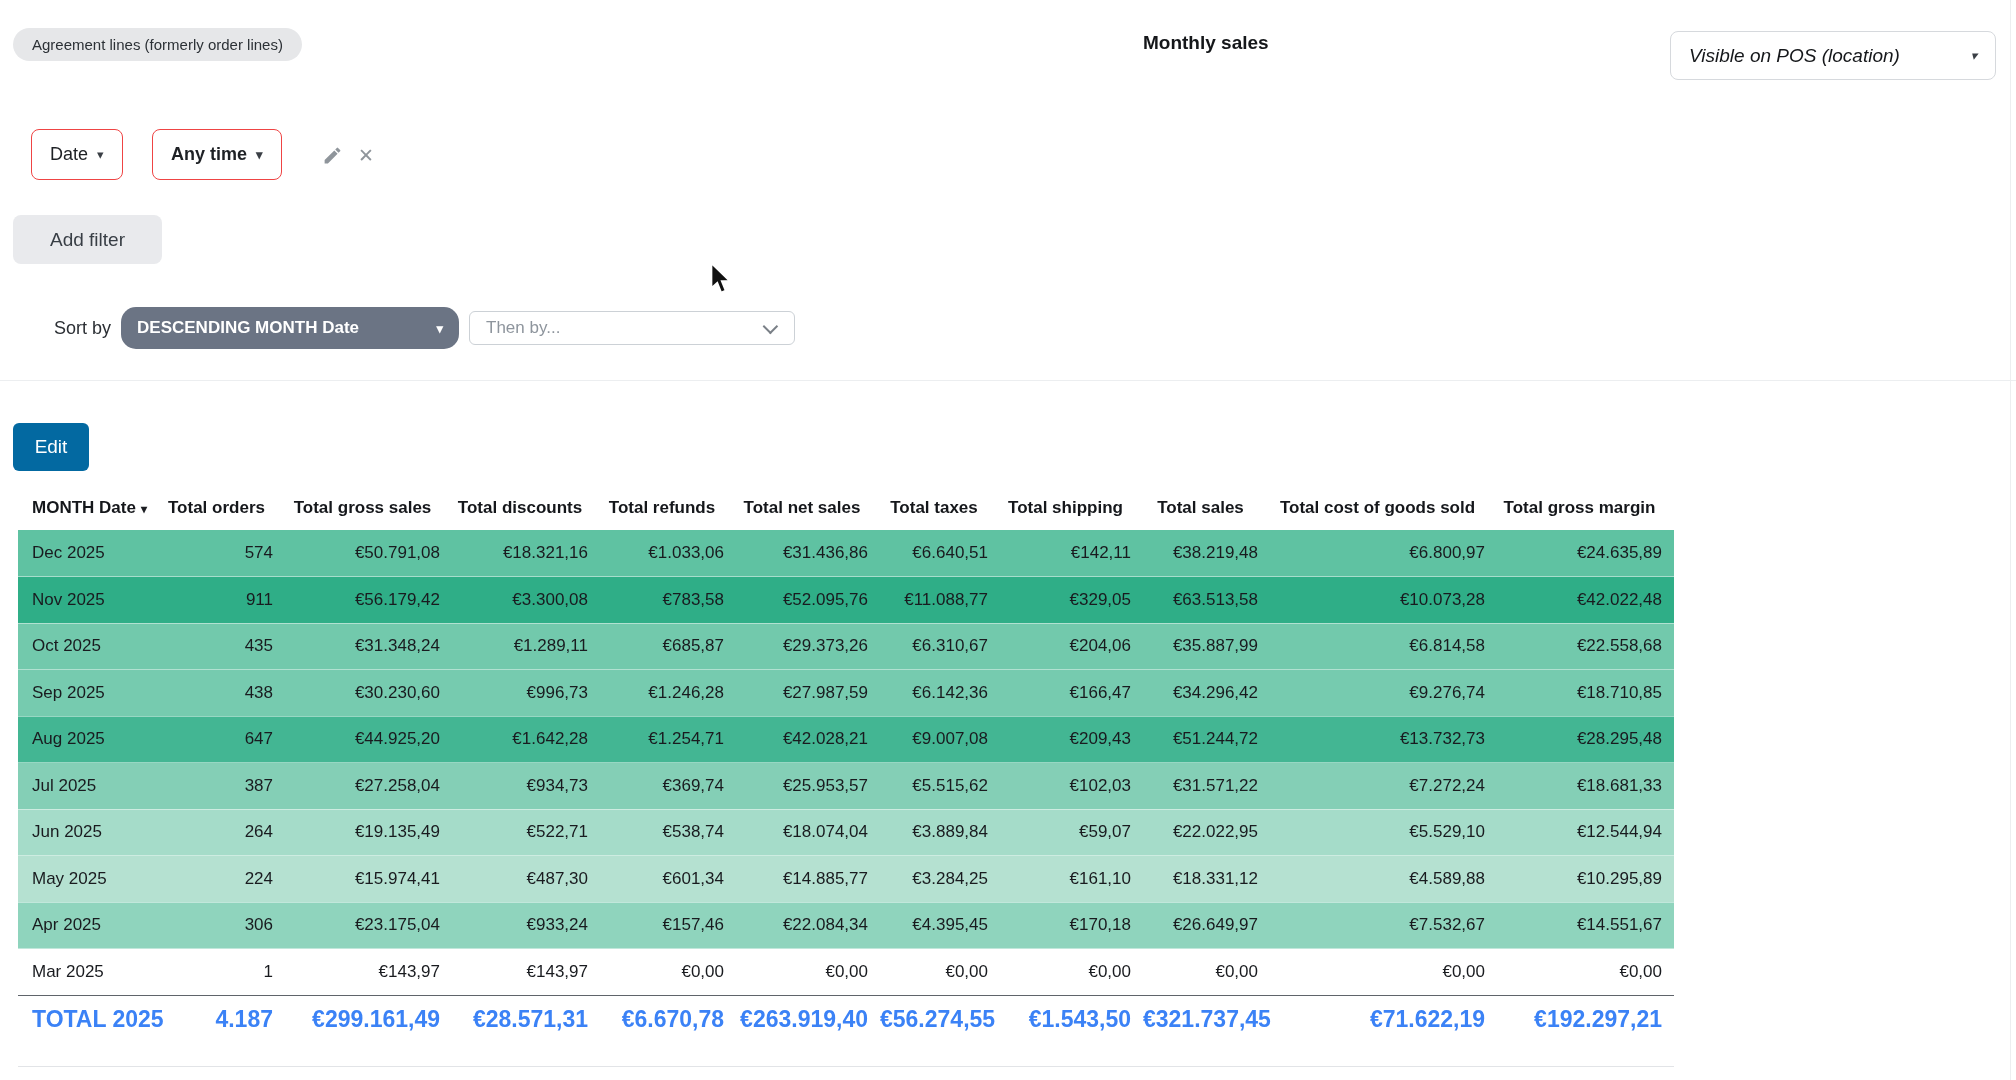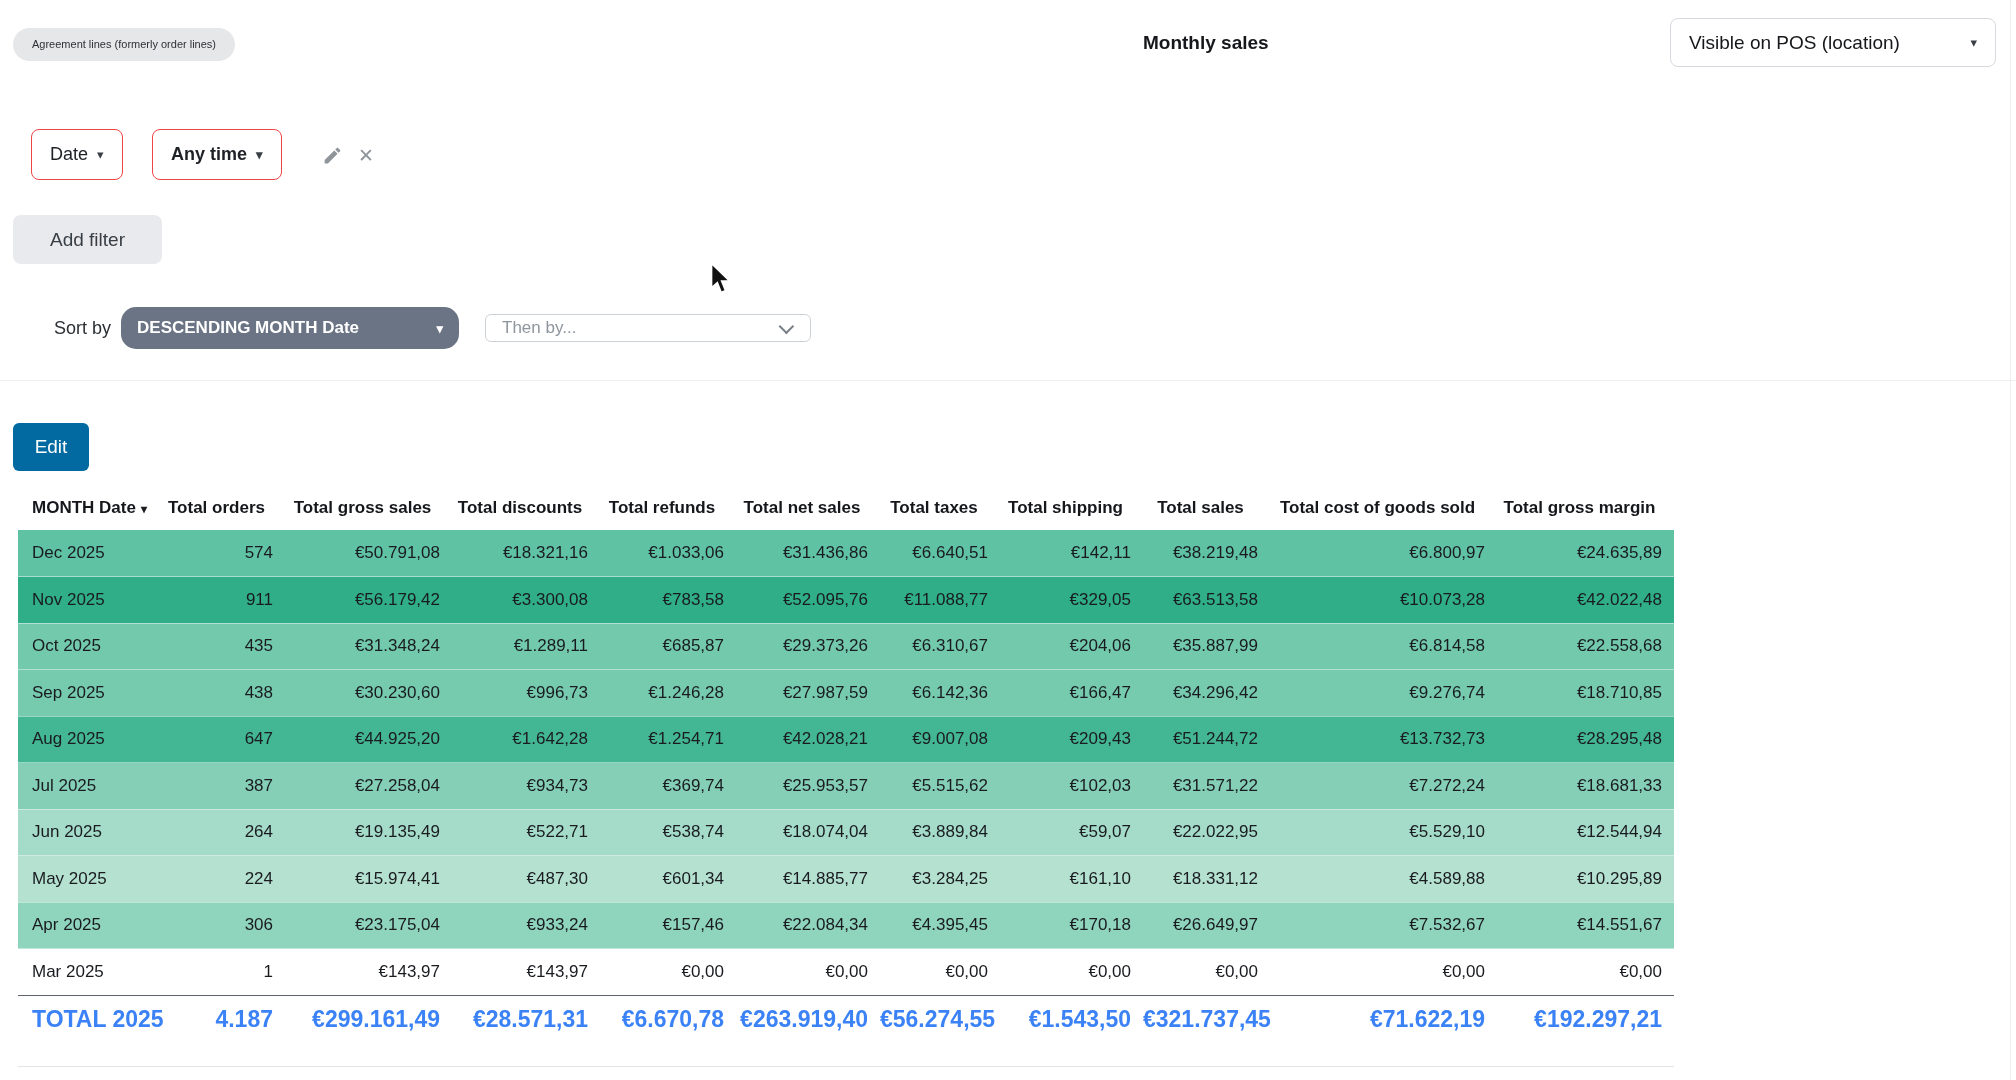--- a/index.html
+++ b/index.html
@@ -13,38 +13,39 @@
   }
   .app { position: absolute; inset: 0; }
 
   
   .badge {
     position: absolute; left: 13px; top: 28px;
     height: 33px; line-height: 33px;
     padding: 0 19px;
     background: #e6e7e9;
     border-radius: 17px;
-    font-size: 11px; color: #2c3136;
+    font-size: 15px; color: #2c3136;
     white-space: nowrap;
   }
   .page-title {
     position: absolute; left: 1143px; top: 32px;
     font-size: 19px; font-weight: 700; color: #15171a;
     white-space: nowrap;
   }
   .pos-dropdown {
-    position: absolute; left: 1670px; top: 18px;
+    position: absolute; left: 1670px; top: 31px;
     width: 326px; height: 49px;
     background: #ffffff;
     border: 1px solid #d6d9dd;
     border-radius: 8px;
     display: flex; align-items: center; justify-content: space-between;
     padding: 0 18px;
     font-family: inherit; font-size: 19px; color: #15171a;
     cursor: pointer;
+    font-style: italic;
   }
   .caret { font-size: 13px; color: #3a3f45; line-height: 1; }
   .caret.white { color: #ffffff; }
 
   
   .filter-btn {
     position: absolute; top: 129px;
     height: 51px;
     background: #ffffff;
     border: 1px solid #ef4444;
@@ -85,22 +86,22 @@
   .sort-primary {
     width: 338px; height: 42px;
     background: #6b7484;
     border: none; border-radius: 15px;
     display: inline-flex; align-items: center; justify-content: space-between;
     padding: 0 16px;
     font-family: inherit; font-size: 17px; font-weight: 600; color: #ffffff;
     cursor: pointer; white-space: nowrap;
   }
   .sort-secondary {
-    width: 326px; height: 28px;
-    margin-left: 26px;
+    width: 326px; height: 34px;
+    margin-left: 10px;
     background: #ffffff;
     border: 1px solid #ccd1d6; border-radius: 6px;
     display: inline-flex; align-items: center; justify-content: space-between;
     padding: 0 16px;
     font-family: inherit; font-size: 17px; color: #8e959d;
     cursor: pointer; white-space: nowrap;
   }
   .chevron {
     width: 11px; height: 11px;
     border-left: 2px solid #7a8087;

